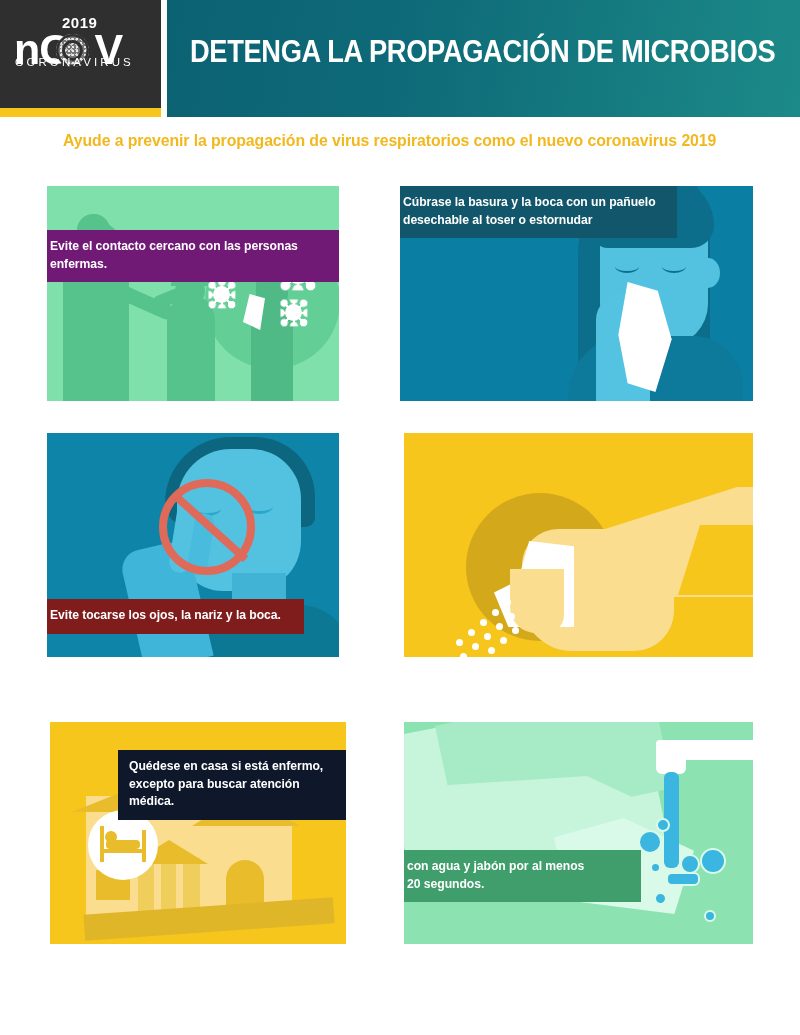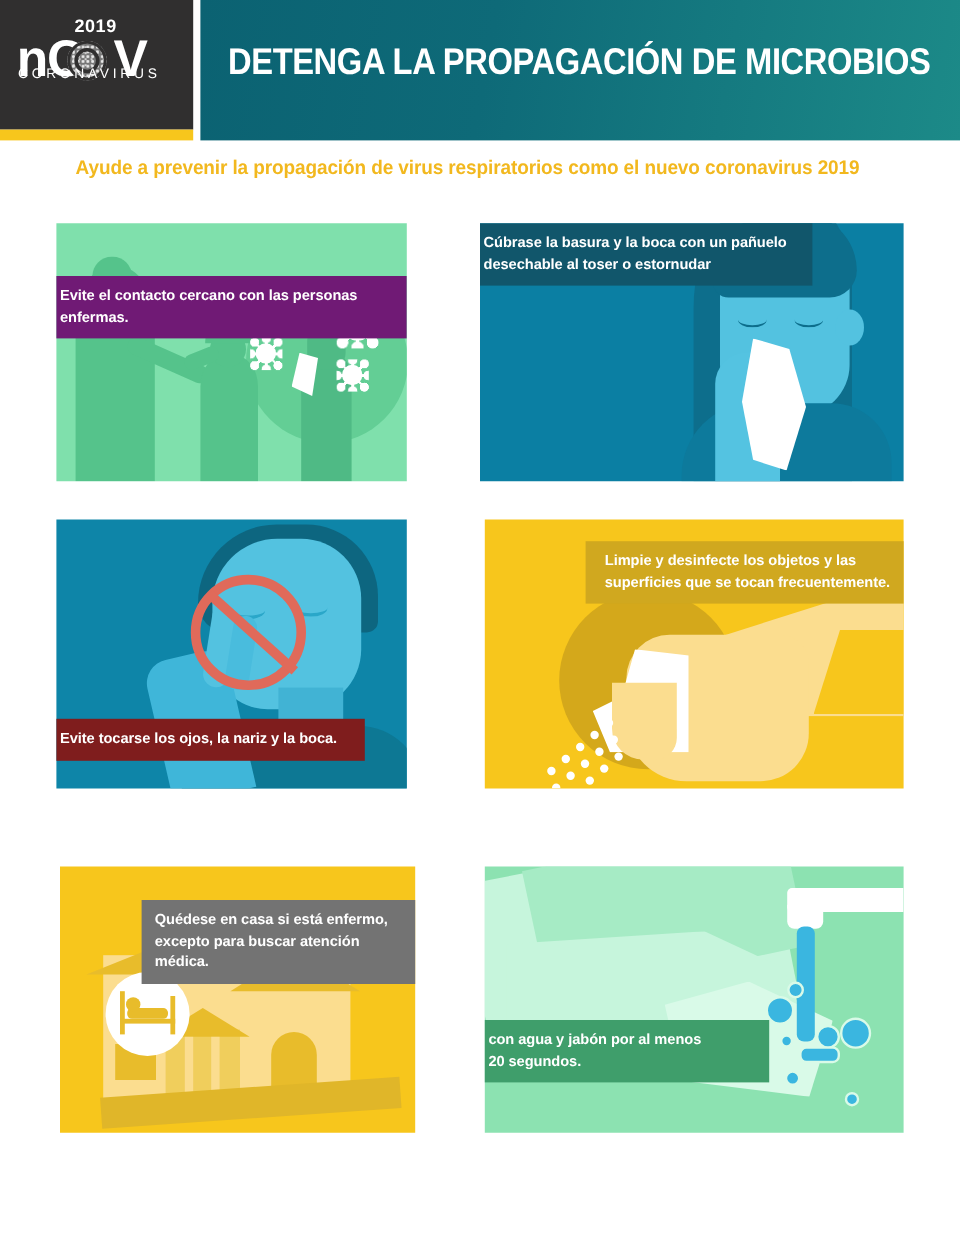--- a/index.html
+++ b/index.html
@@ -583,25 +583,20 @@
         <i style="left:50px;top:24px;"></i>
         <i style="left:38px;top:34px;"></i>
       <i style="left:26px;top:44px;"></i>
         <i style="left:14px;top:54px;"></i>
       <i style="left:66px;top:28px;"></i>
         <i style="left:54px;top:38px;"></i>
         <i style="left:42px;top:48px;"></i>
 
     </div>
   </div>
-  <div class="ribbon" style="left:84px; top:18px; width:278px; background:#d0a81f;">
-
-    <div>Limpie y desinfecte los objetos y las</div>
-    <div>superficies que se tocan frecuentemente.</div>
-  </div>
 </div>
 
 <div class="panel" id="panel5">
   <div class="bg"></div>
   <div class="panel-art">
     <div class="p5-houseMain"></div>
     <div class="p5-roofMain"></div>
     <div class="p5-chimney"></div>
     <div class="p5-wing"></div>
     <div class="p5-wingRoof"></div>
@@ -614,21 +609,21 @@
     <div class="p5-ground"></div>
     <div class="p5-bedCircle"></div>
     <div class="p5-bed-frame">
       <div class="postL"></div>
         <div class="postR"></div>
       <div class="rail"></div>
         <div class="body"></div>
         <div class="head"></div>
     </div>
   </div>
-  <div class="ribbon" style="left:68px; top:28px; width:240px; background:#737373;padding-left:11px;">
+  <div class="ribbon" style="left:68px; top:28px; width:240px; background:#0f172a;padding-left:11px;">
 
     <div>Quédese en casa si está enfermo,</div>
     <div>excepto para buscar atención médica.</div>
   </div>
 </div>
 
 <div class="panel" id="panel6">
   <div class="bg"></div>
   <div class="panel-art">
     <div class="p6-shade1"></div>

